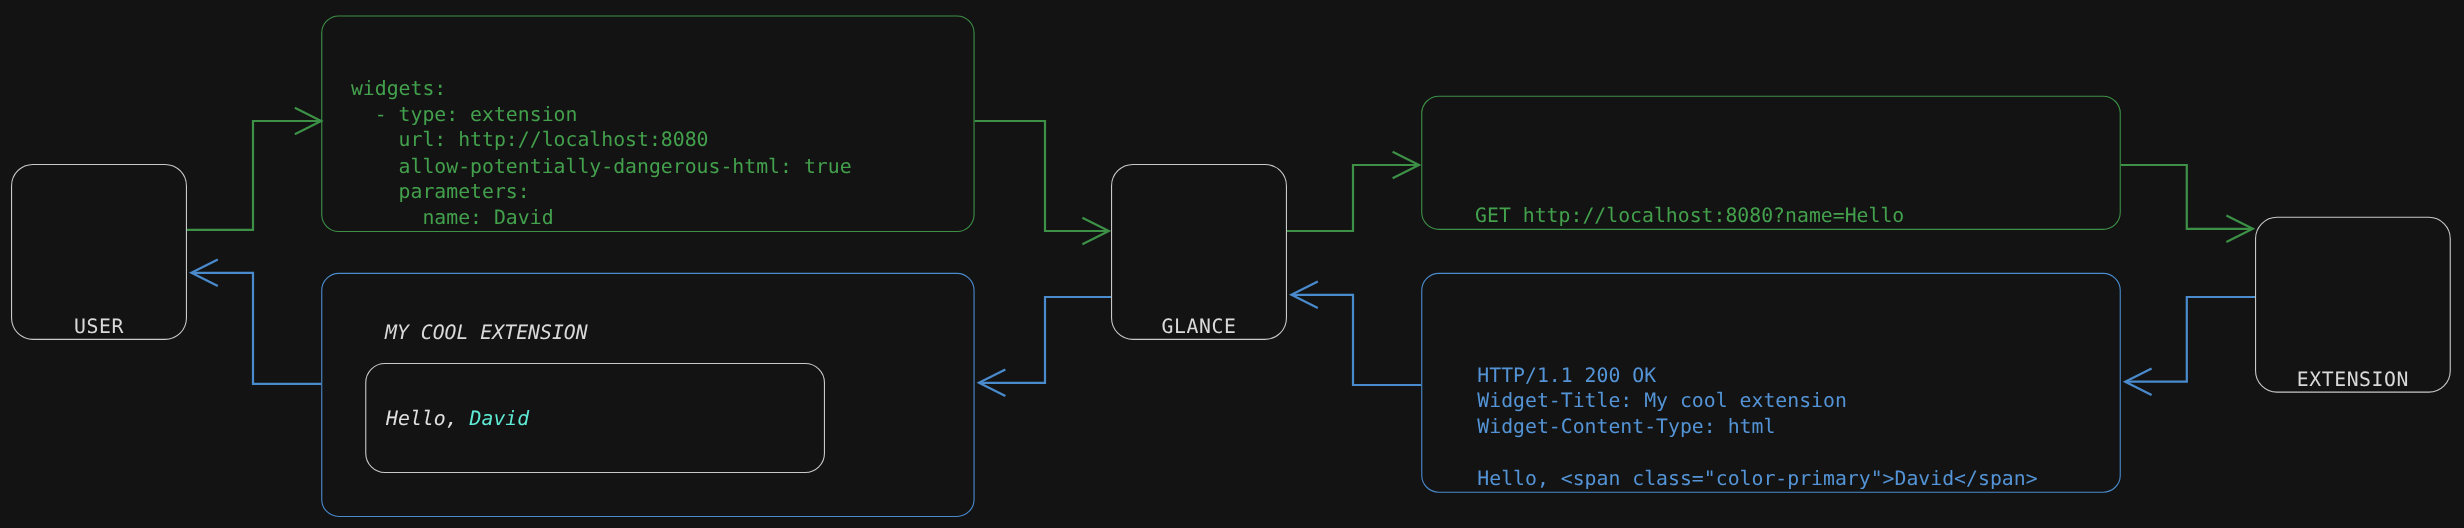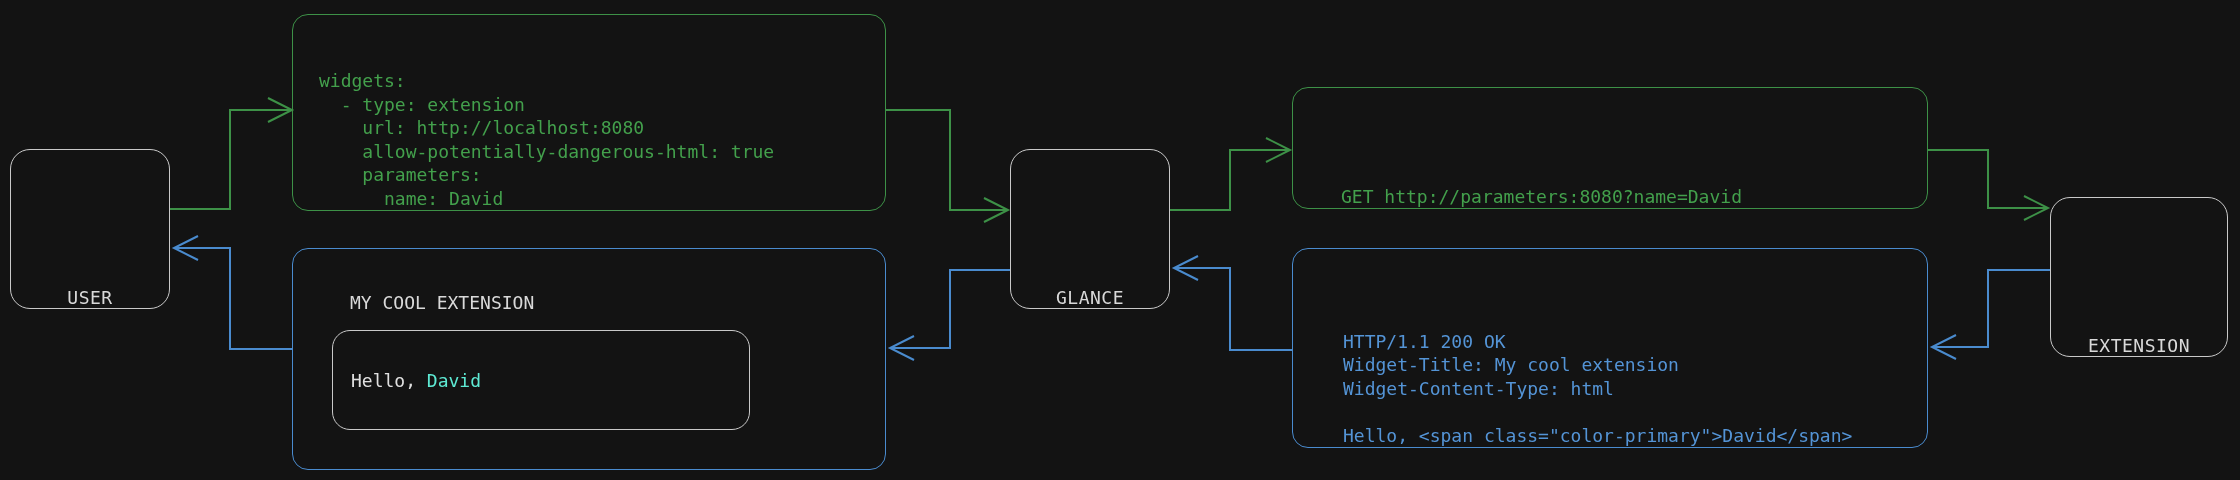--- a/index.html
+++ b/index.html
@@ -74,20 +74,21 @@
     border: 1.5px solid #4a8bce;
     color: #5494d6;
     padding-left: 50px;
   }
   #widget-box {
     position: absolute;
     box-sizing: border-box;
     left: 292px; top: 248px; width: 594px; height: 222px;
     border: 1.5px solid #4a8bce;
     border-radius: 16px;
+    font-style: italic;
   }
   #widget-title {
     position: absolute;
     left: 57px; top: 43px;
     color: #d9d9d9;
     font-size: 18px;
     white-space: pre;
   }
   #widget-inner {
     position: absolute;
@@ -151,21 +152,21 @@
   <div class="code-box" id="config-box">
     <div class="line">widgets:</div>
     <div class="line">  - type: extension</div>
     <div class="line">    url: http://localhost:8080</div>
     <div class="line">    allow-potentially-dangerous-html: true</div>
     <div class="line">    parameters:</div>
     <div class="line">      name: David</div>
   </div>
 
   <div class="code-box" id="request-box">
-    <div class="line">GET http://parameters:8080?name=David</div>
+    <div class="line">GET http://localhost:8080?name=Hello</div>
   </div>
 
   <div class="code-box" id="response-box">
     <div class="line">HTTP/1.1 200 OK</div>
     <div class="line">Widget-Title: My cool extension</div>
     <div class="line">Widget-Content-Type: html</div>
     <div class="line"></div>
     <div class="line">Hello, &lt;span class="color-primary"&gt;David&lt;/span&gt;</div>
   </div>
 

